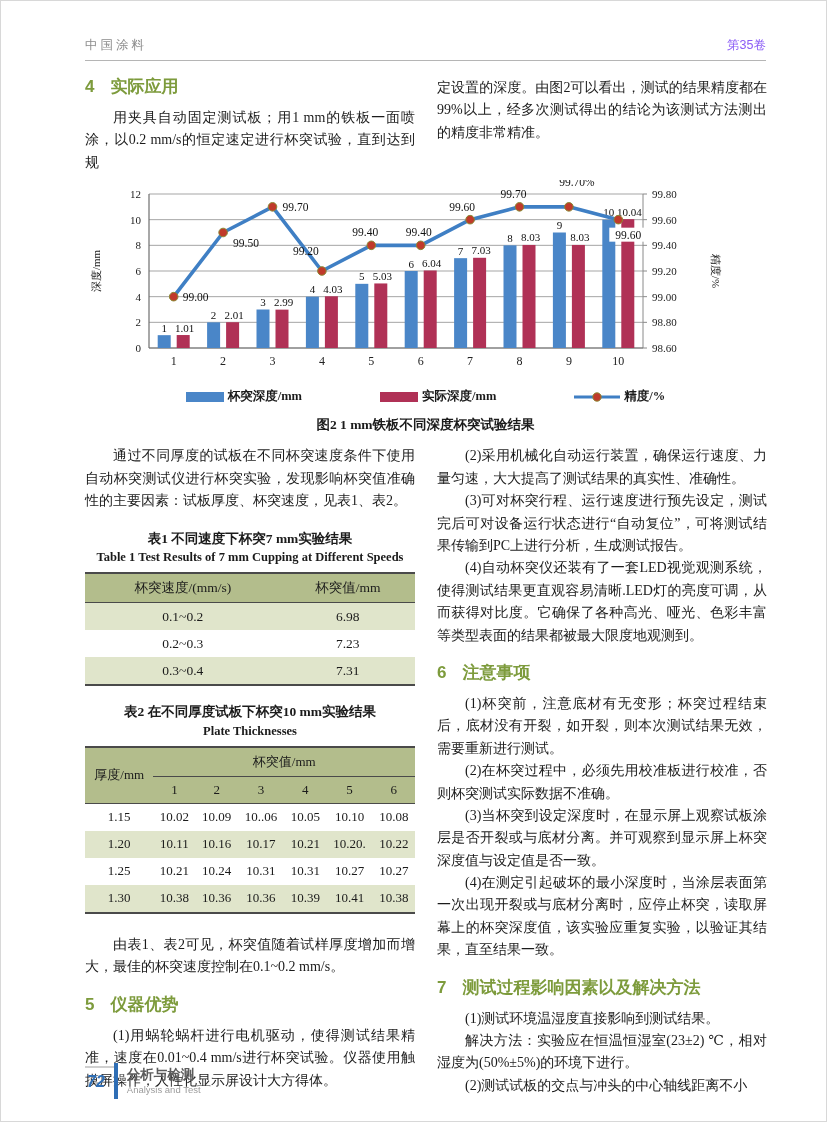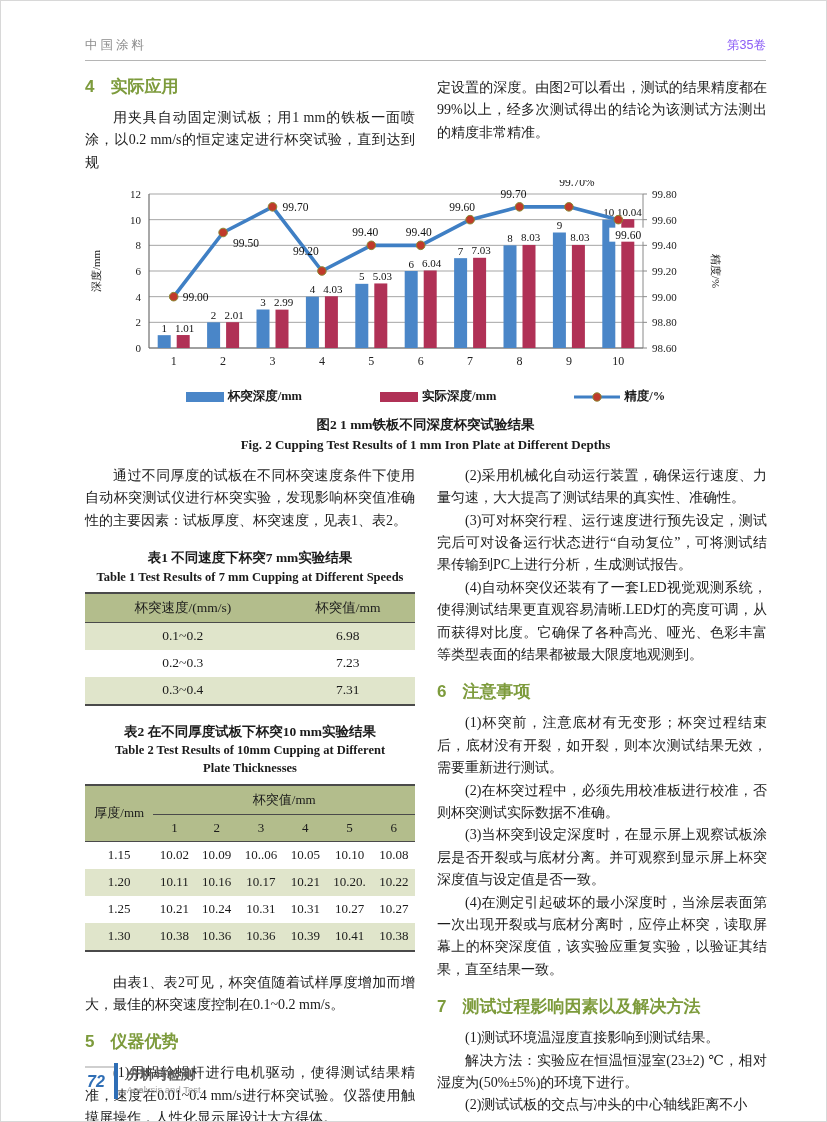--- a/index.html
+++ b/index.html
@@ -213,21 +213,20 @@
         <span class="lg-item">
           <svg width="46" height="12">
             <line x1="0" y1="6" x2="46" y2="6" stroke="#3f7fc4" stroke-width="3"></line>
             <circle cx="23" cy="6" r="4.2" fill="#c03a2b" stroke="#8a8a33" stroke-width="1"></circle>
           </svg>
           <span class="lg-label">精度/%</span>
         </span>
       </div>
     <div class="caption">
       <div class="cn">图2  1 mm铁板不同深度杯突试验结果</div>
-      <div class="en">Fig. 2  Cupping Test Results of 1 mm Iron Plate at Different Depths</div>
     </div>
   </div>
 
   <div class="cols" style="margin-top:10px;">
 
     <div class="col">
       <p class="body indent">通过不同厚度的试板在不同杯突速度条件下使用自动杯突测试仪进行杯突实验，发现影响杯突值准确性的主要因素：试板厚度、杯突速度，见表1、表2。</p>
 
       <div class="tbl-title">
         <div class="cn">表1  不同速度下杯突7 mm实验结果</div>
@@ -251,21 +250,20 @@
             </tr>
             <tr class="alt">
               <td>0.3~0.4</td>
               <td>7.31</td>
             </tr>
           </tbody>
       </table>
 
       <div class="tbl-title">
         <div class="cn">表2  在不同厚度试板下杯突10 mm实验结果</div>
-        <div class="en">Table 2  Test Results of 10mm Cupping at Different</div>
         <div class="en">Plate Thicknesses</div>
       </div>
       <table class="tbl tbl2">
         <thead>
           <tr>
             <th rowspan="2" class="rowhdr">厚度/mm</th>
             <th colspan="6" class="group">杯突值/mm</th>
           </tr>
           <tr class="hdr-bottom">
             <th>1</th>

